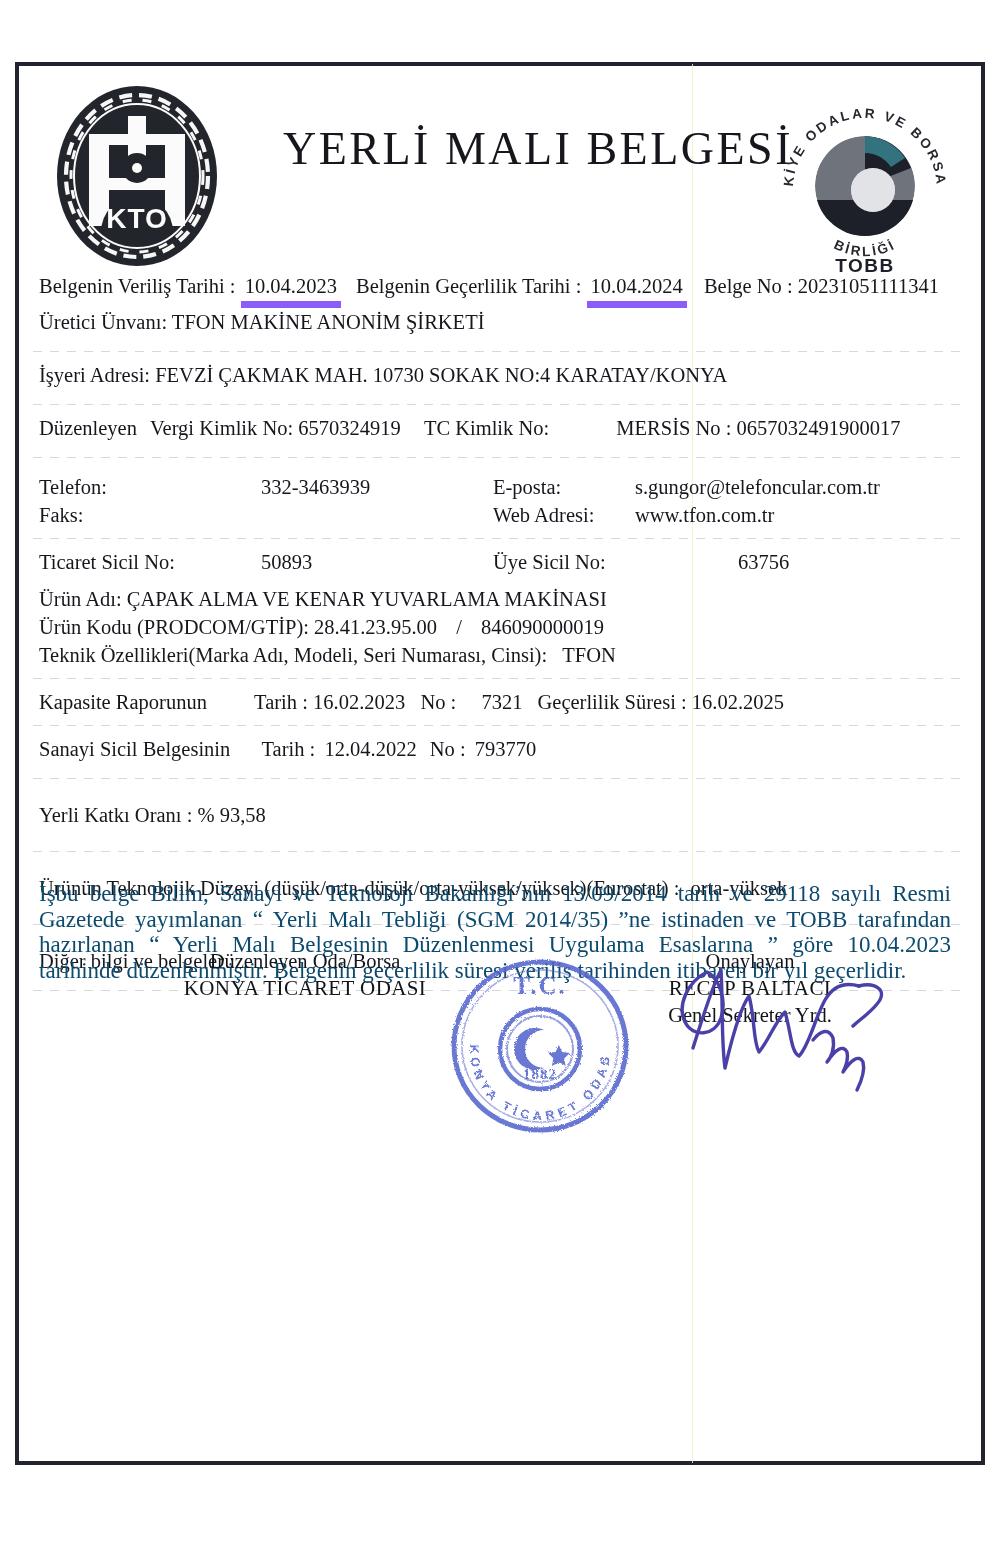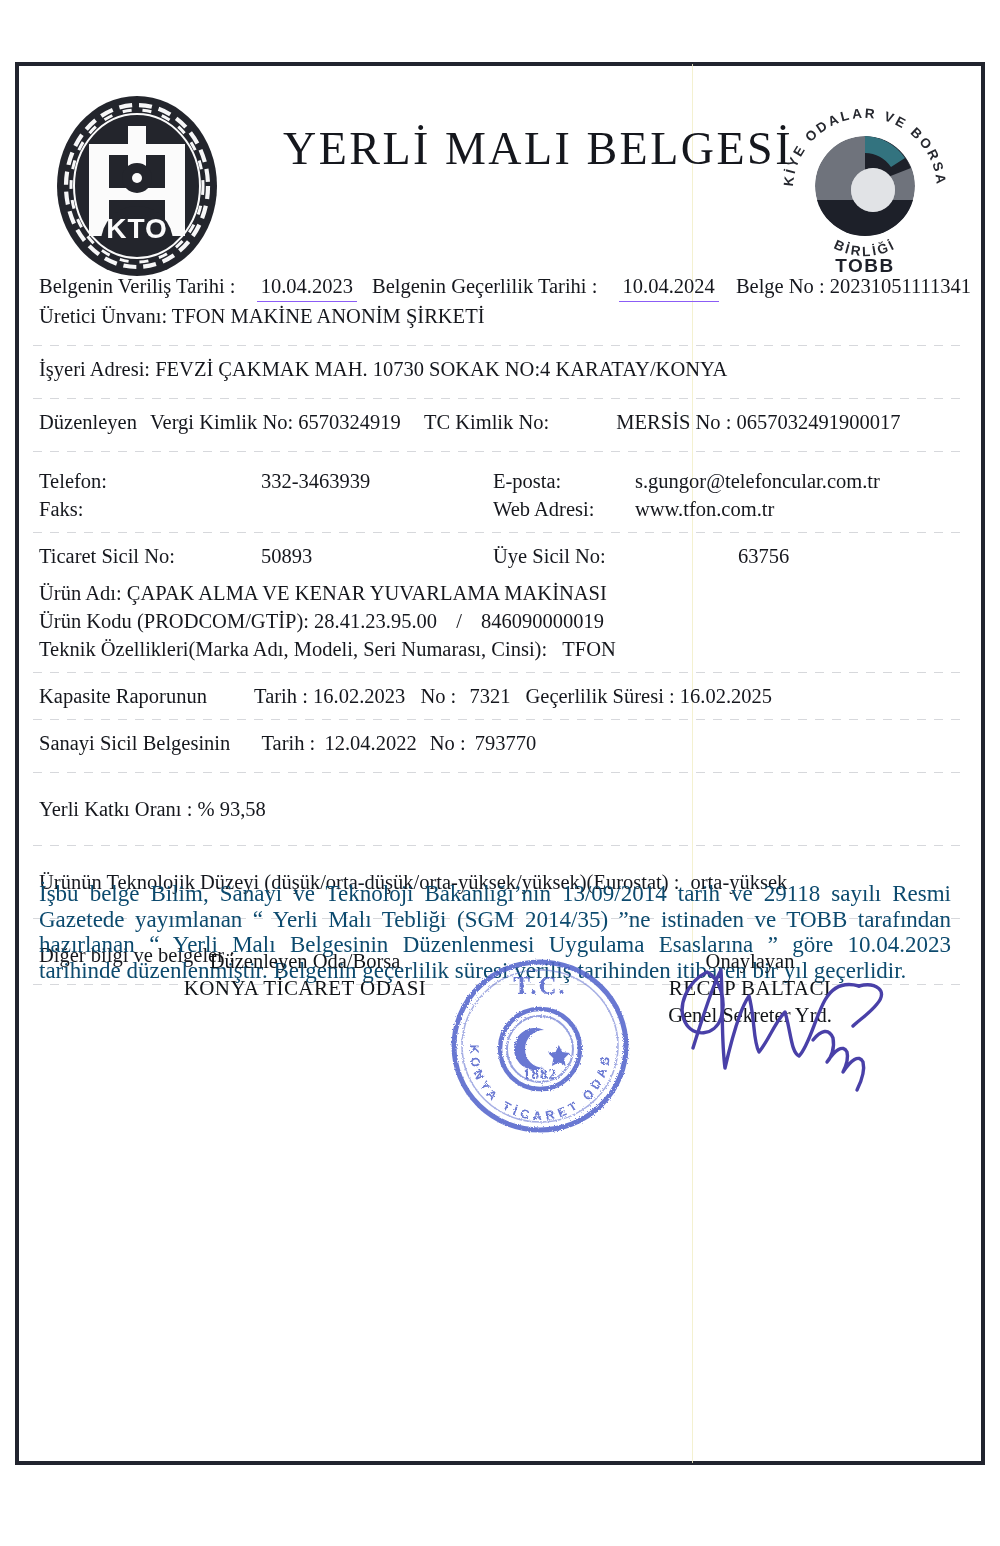--- a/index.html
+++ b/index.html
@@ -57,21 +57,21 @@
     letter-spacing: 2.5px;
     color: #15171d;
     font-family: "Liberation Serif", "DejaVu Serif", serif;
     margin-left: 27px;
   }
 
   
   #kto-logo {
     position: absolute;
     left: 38px;
-    top: 22px;
+    top: 12px;
     width: 168px;
     height: 188px;
     text-align: right;
   }
   
   #tobb-logo {
     position: absolute;
     left: 760px;
     top: 20px;
     width: 180px;
@@ -101,23 +101,22 @@
     opacity: .75;
   }
   .gap-sm { height: 9px; }
   .gap-md { height: 15px; }
   .gap-lg { height: 22px; }
 
   .lbl { color: #15171d; font-family: Liberation Serif, serif; }
   .val { color: #15171d; }
   .ul-val {
     display: inline-block;
-    border-bottom: 1px solid #8b5cf6;
+    border-bottom: 7px solid #8b5cf6;
     padding: 0 4px 1px 4px;
-    margin-left: 16px;
   }
 
   
   .twocol { position: relative; height: 28px; padding: 0 36px; font-size: 20.5px; line-height: 28px;}
   .c-left  { position: absolute; left: 24px; }
   .c-right { position: absolute; left: 478px; }
   .c-rval  { position: absolute; left: 620px; text-align: right; }
   .c-lval2 { position: absolute; left: 246px; }
   .c-rval2 { position: absolute; left: 723px; }
 
@@ -325,21 +324,21 @@
 
   <div class="gap-sm"></div>
   <div class="sep"></div>
   <div class="gap-sm"></div>
 
   <div class="row">
     <span class="lbl">Kapasite Raporunun</span>
     <span class="lbl" style="margin-left:42px">Tarih :</span>
     <span class="val">16.02.2023</span>
     <span class="lbl" style="margin-left:10px">No  :</span>
-    <span class="val" style="margin-left:8px">7321</span>
+    <span class="val" style="margin-left:20px">7321</span>
     <span class="lbl" style="margin-left:10px">Geçerlilik Süresi :</span>
     <span class="val">16.02.2025</span>
   </div>
 
   <div class="gap-sm"></div>
   <div class="sep"></div>
   <div class="gap-sm"></div>
 
   <div class="row">
     <span class="lbl">Sanayi Sicil Belgesinin</span>

